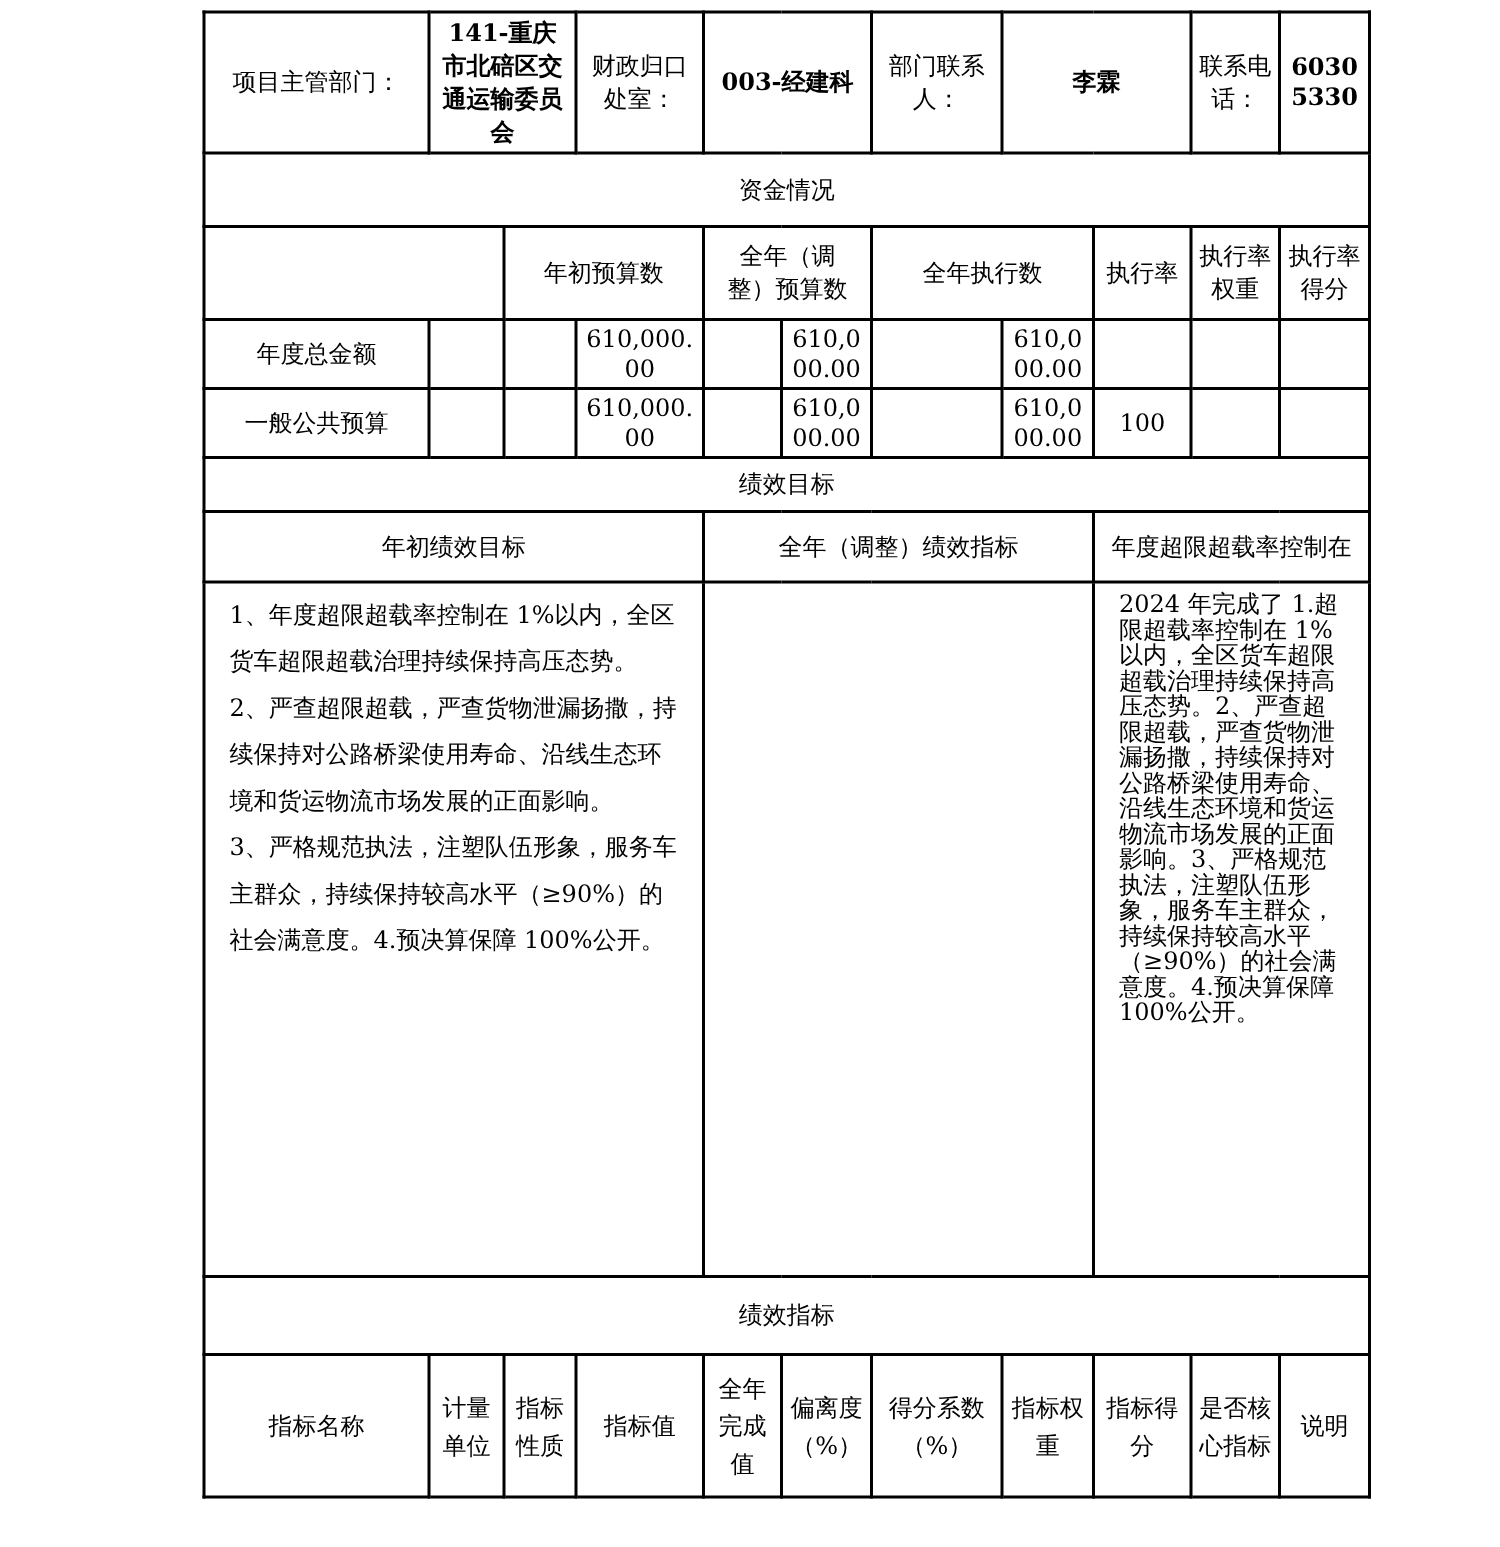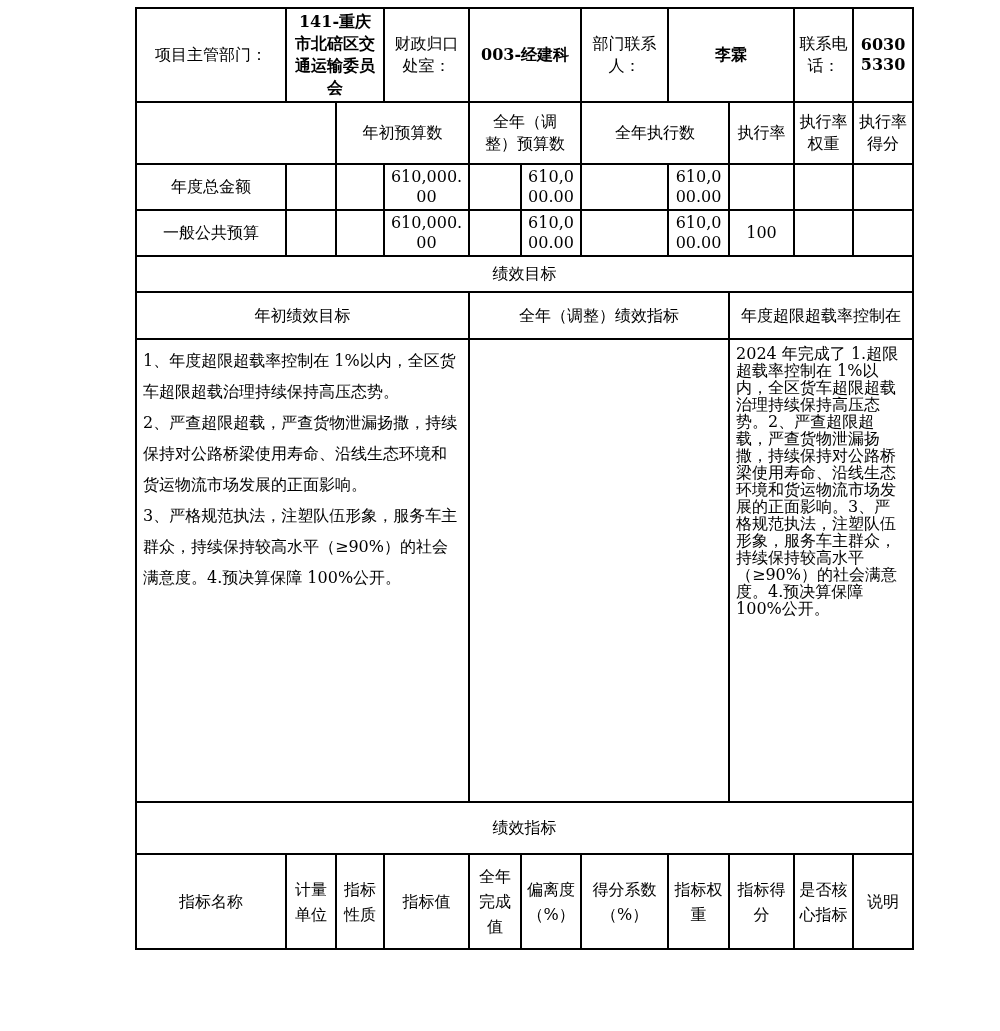--- a/index.html
+++ b/index.html
@@ -15,21 +15,21 @@
     border:2px solid #000;
     font-size:16px;line-height:22px;
     padding:2px 4px;vertical-align:middle;
     white-space:pre-line;overflow:hidden;
   }
   .c{text-align:center}
   .l{text-align:center}
   .r{text-align:right}
   .bold{font-weight:bold}
   .num{word-break:break-all;line-height:20px}
-  .goal{vertical-align:top;line-height:31px;padding:5px 6px;text-align:left}
+  .goal{vertical-align:top;line-height:31px;padding:5px 16px;text-align:left}
   .goal-r{line-height:17px}
   .bh{line-height:25px;text-align:center}
   tr.r1{height:79px}
   tr.r2{height:49px}
   tr.r3{height:62px}
   tr.r4{height:45px}
   tr.r5{height:46px}
   tr.r6{height:45px}
   tr.r7{height:36px}
   tr.r8{height:47px}
@@ -60,20 +60,23 @@
     <td class="c">项目主管部门：</td>
     <td colspan="2" class="l bold">141-重庆市北碚区交通运输委员会</td>
     <td class="c">财政归口处室：</td>
     <td colspan="2" class="l bold">003-经建科</td>
     <td class="c">部门联系人：</td>
     <td colspan="2" class="l bold">李霖</td>
     <td class="c">联系电话：</td>
     <td class="l bold num">60305330</td>
   </tr>
 
+  <tr class="r2">
+    <td colspan="11" class="c">资金情况</td>
+  </tr>
 
   <tr class="r3">
     <td colspan="2"></td>
     <td colspan="2" class="c">年初预算数</td>
     <td colspan="2" class="c">全年（调
 整）预算数</td>
     <td colspan="2" class="c">全年执行数</td>
     <td class="c">执行率</td>
     <td class="c">执行率
 权重</td>

